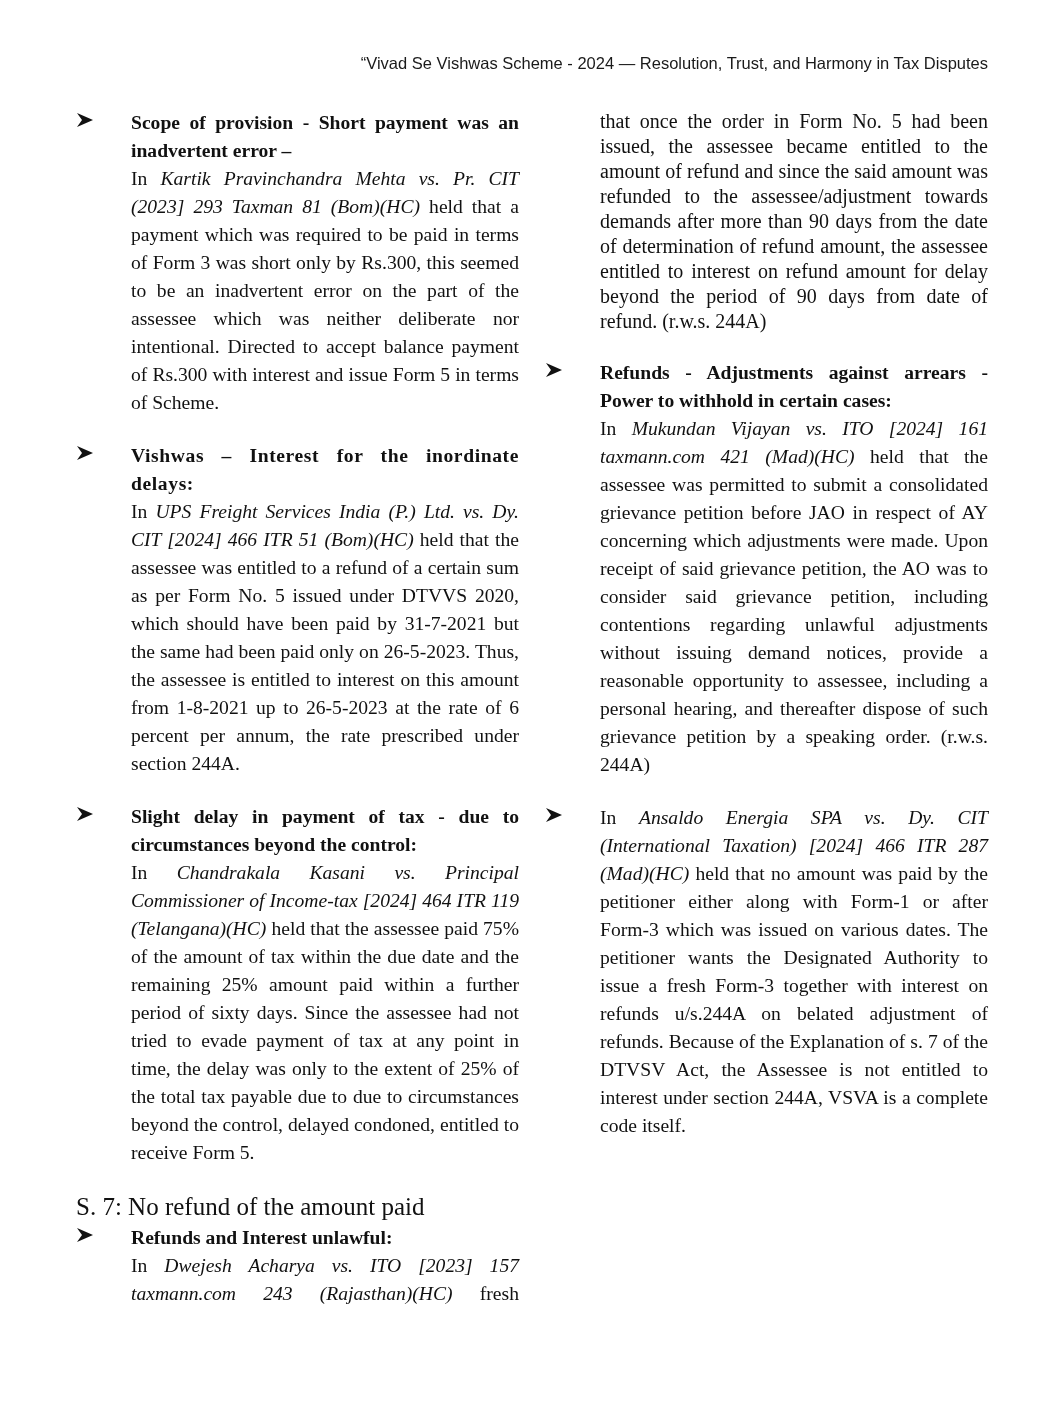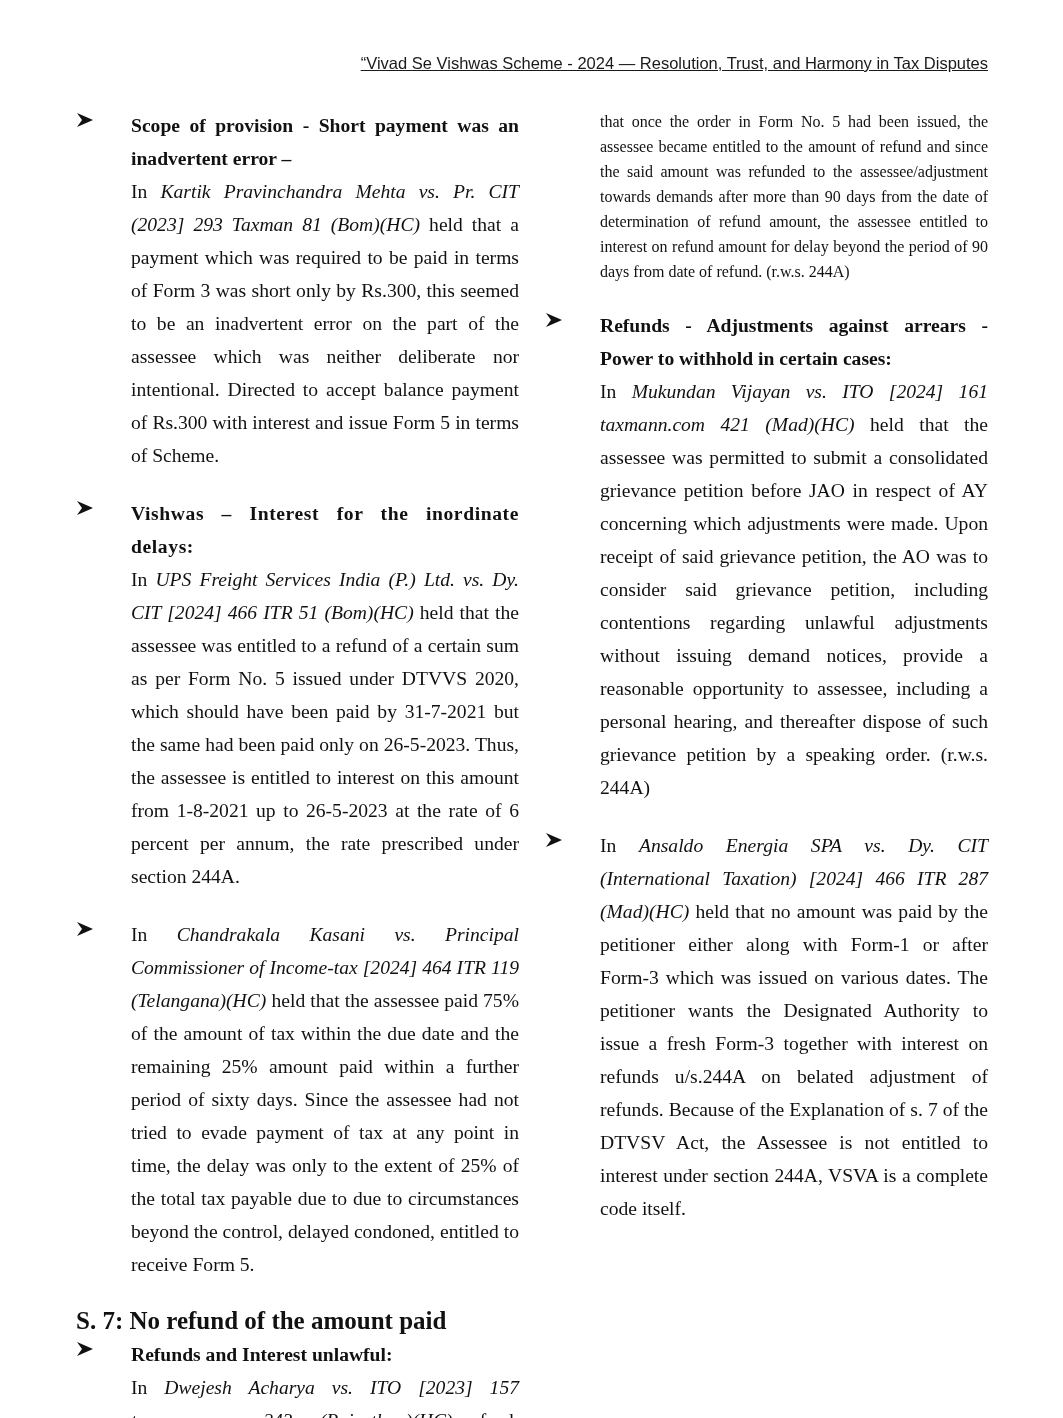--- a/index.html
+++ b/index.html
@@ -1,43 +1,43 @@
 <!DOCTYPE html>
 <html><head>
 <meta charset="utf-8">
 <style>
   html, body { margin: 0; padding: 0; background: #ffffff; }
   body { width: 1063px; height: 1418px; position: relative; overflow: hidden; color: #111; }
   .running-header {
     position: absolute; top: 54px; right: 75px;
     font-family: "Liberation Sans", "DejaVu Sans", sans-serif;
-    font-size: 16.5px; color: #1a1a1a; white-space: nowrap; text-decoration: underline;
+    font-size: 16.5px; color: #1a1a1a; white-space: nowrap;
   }
   .col { position: absolute; top: 109px; width: 443px; }
   .col.left { left: 76px; }
   .col.right { left: 545px; }
   .item { position: relative; padding-left: 55px; margin-bottom: 25px; }
   .bullet {
     position: absolute; left: 0; top: 2px; width: 18px; height: 18px;
   }
   .item-title, .item-body {
     font-family: "Liberation Serif", "DejaVu Serif", serif;
-    font-size: 19.6px; line-height: 33px; text-align: justify;
+    font-size: 19.6px; line-height: 28px; text-align: justify;
   }
   .item-title { font-weight: bold; }
   .item-body i { font-style: italic; }
   .section-heading {
     font-family: "Liberation Serif", "DejaVu Serif", serif;
-    font-weight: bold; font-size: 25px; line-height: 30px;
+    font-weight: normal; font-size: 25px; line-height: 30px;
     margin: 20px 0 2px 0;
   }
   .continuation {
     padding-left: 55px;
     font-family: "Liberation Serif", "DejaVu Serif", serif;
-    font-size: 16px; line-height: 25px; text-align: justify;
+    font-size: 20px; line-height: 25px; text-align: justify;
     margin-bottom: 25px;
   }
 </style>
 </head>
 <body>
 
 <div class="running-header">“Vivad Se Vishwas Scheme - 2024 — Resolution, Trust, and Harmony in Tax Disputes</div>
 
 <div class="col left">
 
@@ -54,20 +54,21 @@
         <path d="M1 2 L17 9 L1 16 L6 9 Z" fill="#111"></path>
       </svg>
     <div class="item-title" style="letter-spacing:0.6px">Vishwas – Interest for the inordinate delays:</div>
     <div class="item-body"><span>In </span><i>UPS Freight Services India (P.) Ltd. vs. Dy. CIT [2024] 466 ITR 51 (Bom)(HC)</i><span> held that the assessee was entitled to a refund of a certain sum as per Form No. 5 issued under DTVVS 2020, which should have been paid by 31-7-2021 but the same had been paid only on 26-5-2023. Thus, the assessee is entitled to interest on this amount from 1-8-2021 up to 26-5-2023 at the rate of 6 percent per annum, the rate prescribed under section 244A.</span></div>
   </div>
 
   <div class="item">
     <svg class="bullet" viewBox="0 0 18 18">
         <path d="M1 2 L17 9 L1 16 L6 9 Z" fill="#111"></path>
       </svg>
+    <div class="item-title">Slight delay in payment of tax - due to circumstances beyond the control:</div>
     <div class="item-body"><span>In </span><i>Chandrakala Kasani vs. Principal Commissioner of Income-tax [2024] 464 ITR 119 (Telangana)(HC)</i><span> held that the assessee paid 75% of the amount of tax within the due date and the remaining 25% amount paid within a further period of sixty days. Since the assessee had not tried to evade payment of tax at any point in time, the delay was only to the extent of 25% of the total tax payable due to due to circumstances beyond the control, delayed condoned, entitled to receive Form 5.</span></div>
   </div>
 
   <div class="section-heading">S. 7: No refund of the amount paid</div>
 
   <div class="item" style="margin-bottom:0">
     <svg class="bullet" viewBox="0 0 18 18">
         <path d="M1 2 L17 9 L1 16 L6 9 Z" fill="#111"></path>
       </svg>
     <div class="item-title">Refunds and Interest unlawful:</div>

